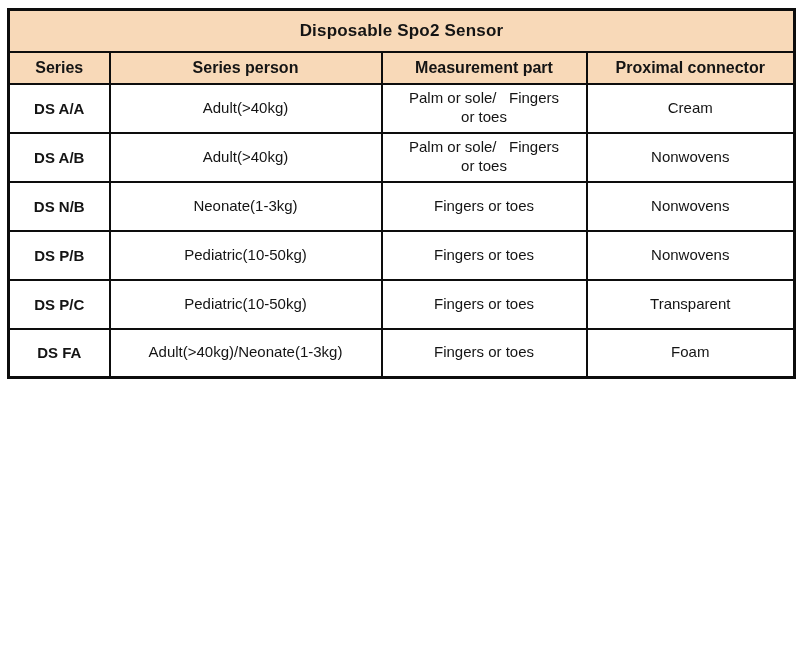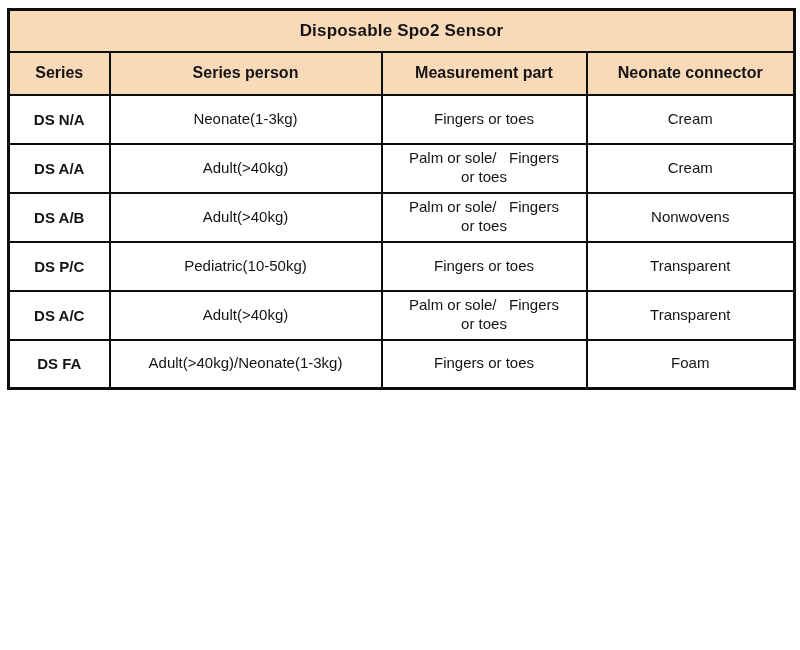--- a/index.html
+++ b/index.html
@@ -33,21 +33,21 @@
     overflow: hidden;
   }
   tr.title-row { height: 42px; }
   th.title-cell {
     background: #f8d9b8;
     font-size: 17px;
     font-weight: bold;
     letter-spacing: 0.2px;
     border-bottom-width: 3px;
   }
-  tr.header-row { height: 43px; }
+  tr.header-row { height: 32px; }
   th.col-header {
     background: #f8d9b8;
     font-size: 16px;
     font-weight: bold;
   }
   tbody tr.body-row { height: 49px; background: #ffffff; }
   td.series-cell {
     font-weight: bold;
     font-size: 15px;
   }
@@ -69,55 +69,54 @@
       <col style="width:208px">
     </colgroup>
     <thead>
       <tr class="title-row">
         <th colspan="4" class="title-cell">Disposable Spo2 Sensor</th>
       </tr>
       <tr class="header-row" id="header-row">
           <th class="col-header">Series</th>
           <th class="col-header">Series person</th>
           <th class="col-header">Measurement part</th>
-          <th class="col-header">Neonate connector</th>
+          <th class="col-header">Proximal connector</th>
         </tr>
     </thead>
     <tbody id="table-body">
-        <tr class="body-row">
-          <td class="series-cell">DS N/A</td>
-          <td class="data-cell">Neonate(1-3kg)</td>
-          <td class="data-cell">Fingers or toes</td>
-          <td class="data-cell">Cream</td>
-        </tr>
         <tr class="body-row">
           <td class="series-cell">DS A/A</td>
           <td class="data-cell">Adult(&gt;40kg)</td>
           <td class="data-cell">Palm or sole/   Fingers
 or toes</td>
           <td class="data-cell">Cream</td>
         </tr>
         <tr class="body-row">
           <td class="series-cell">DS A/B</td>
           <td class="data-cell">Adult(&gt;40kg)</td>
           <td class="data-cell">Palm or sole/   Fingers
 or toes</td>
           <td class="data-cell">Nonwovens</td>
         </tr>
         <tr class="body-row">
+          <td class="series-cell">DS N/B</td>
+          <td class="data-cell">Neonate(1-3kg)</td>
+          <td class="data-cell">Fingers or toes</td>
+          <td class="data-cell">Nonwovens</td>
+        </tr>
+        <tr class="body-row">
+          <td class="series-cell">DS P/B</td>
+          <td class="data-cell">Pediatric(10-50kg)</td>
+          <td class="data-cell">Fingers or toes</td>
+          <td class="data-cell">Nonwovens</td>
+        </tr>
+        <tr class="body-row">
           <td class="series-cell">DS P/C</td>
           <td class="data-cell">Pediatric(10-50kg)</td>
           <td class="data-cell">Fingers or toes</td>
-          <td class="data-cell">Transparent</td>
-        </tr>
-        <tr class="body-row">
-          <td class="series-cell">DS A/C</td>
-          <td class="data-cell">Adult(&gt;40kg)</td>
-          <td class="data-cell">Palm or sole/   Fingers
-or toes</td>
           <td class="data-cell">Transparent</td>
         </tr>
         <tr class="body-row">
           <td class="series-cell">DS FA</td>
           <td class="data-cell">Adult(&gt;40kg)/Neonate(1-3kg)</td>
           <td class="data-cell">Fingers or toes</td>
           <td class="data-cell">Foam</td>
         </tr>
       </tbody>
   </table>

